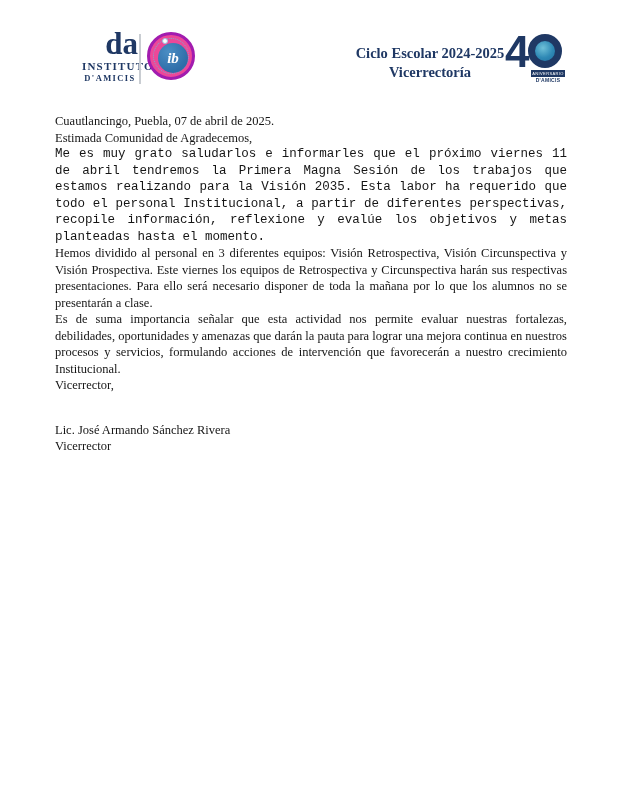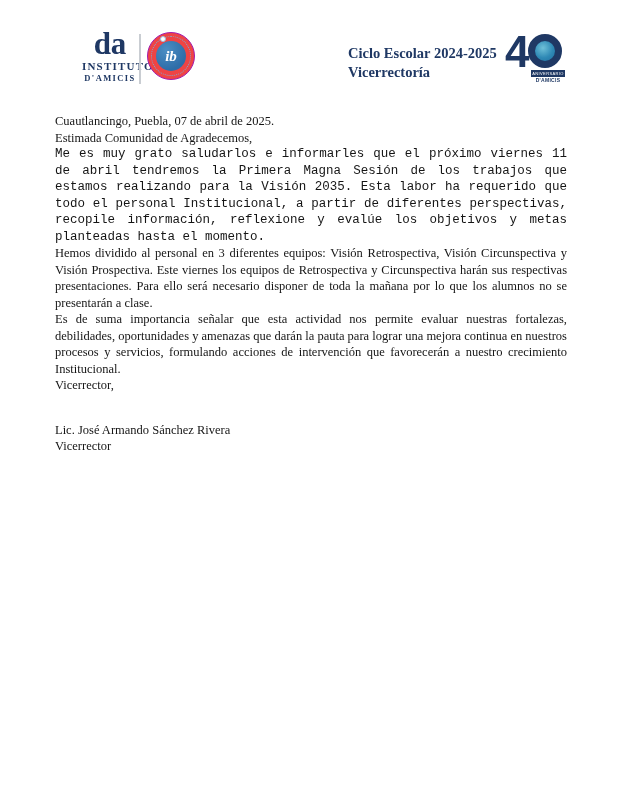--- a/index.html
+++ b/index.html
@@ -25,20 +25,21 @@
     text-align: center;
     color: #1f3864;
   }
   .da-mark {
     font-family: "Liberation Serif", serif;
     font-weight: 700;
     font-size: 31px;
     line-height: 28px;
     letter-spacing: 0px;
     color: #1f3864;
+    text-align: right;
   }
   .da-line1 {
     font-size: 11px;
     letter-spacing: 1.2px;
     font-weight: 600;
     margin-top: 2px;
     color: #1f3864;
   }
   .da-line2 {
     font-size: 8.5px;
@@ -55,22 +56,22 @@
     height: 50px;
     background: #c9cdd2;
   }
   .logo-ib {
     position: absolute;
     left: 147px;
     top: 32px;
     width: 48px;
     height: 48px;
     border-radius: 50%;
-    border: 1px solid #a21caf;
-    background: #ef4444;
+    border: 3px solid #a21caf;
+    background: #ec4899;
     box-sizing: border-box;
   }
   .ib-ring {
     position: absolute;
     left: 3px;
     top: 3px;
     right: 3px;
     bottom: 3px;
     border-radius: 50%;
     border: 1px dotted #7fa8d0;
@@ -100,21 +101,21 @@
     border-radius: 50%;
     background: #ffffff;
     border: 1px solid #9cc2e0;
     box-sizing: border-box;
   }
   .header-title {
     position: absolute;
     left: 348px;
     top: 44px;
     width: 164px;
-    text-align: left;
+    text-align: center;
     color: #1f3864;
     font-weight: 700;
     font-size: 14.5px;
     line-height: 19px;
   }
   .logo-40 {
     position: absolute;
     left: 505px;
     top: 32px;
     width: 62px;

